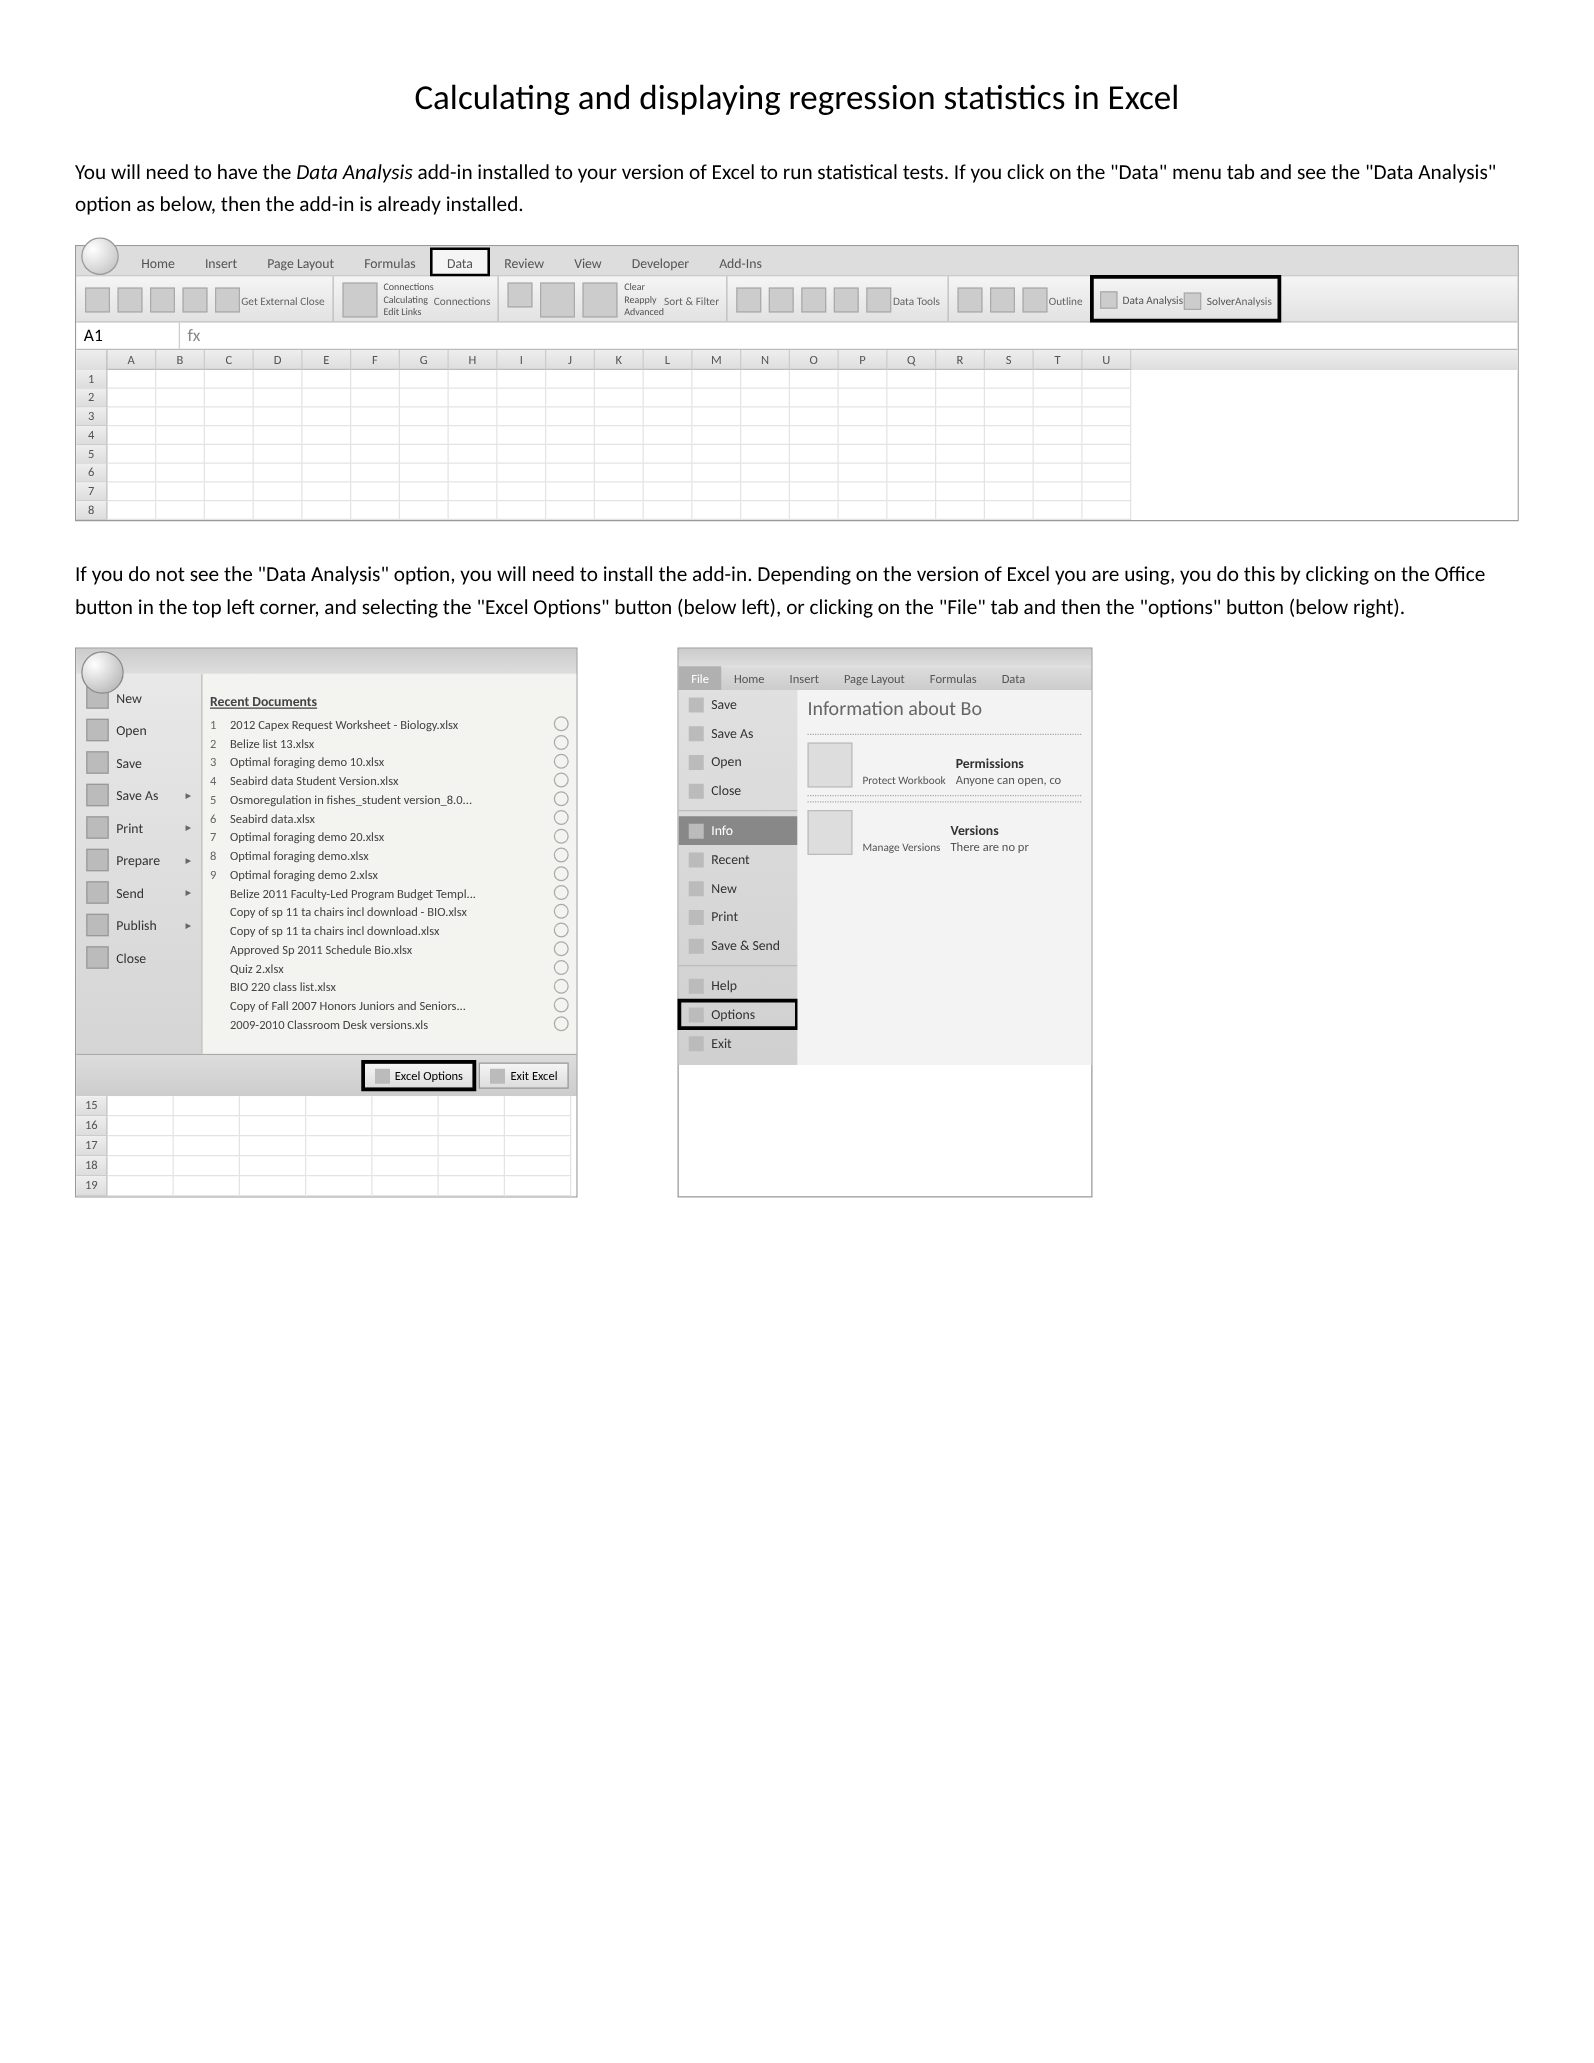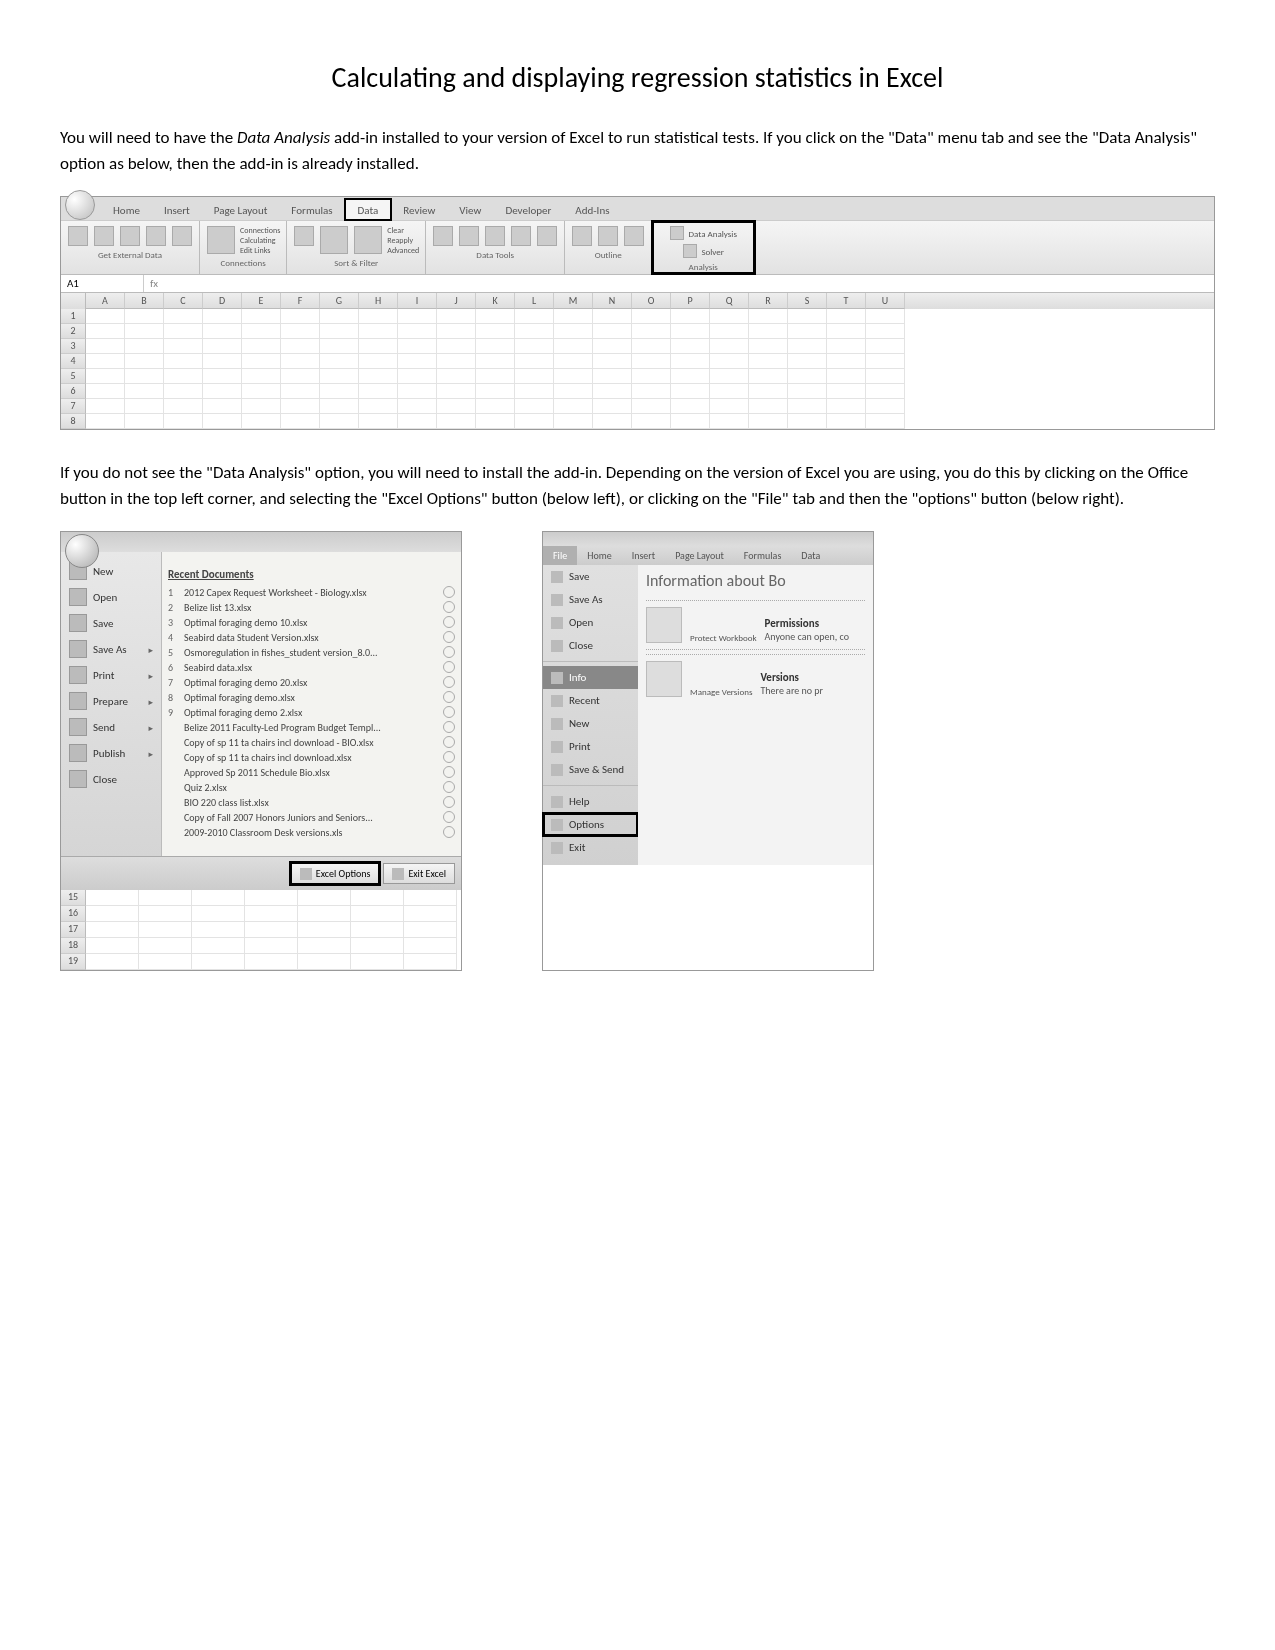--- a/index.html
+++ b/index.html
@@ -9,27 +9,27 @@
     .para{font-size:17px;line-height:1.5;margin:0 0 20px}
     .i{font-style:italic}
     
     .shot1{border:1px solid #999;margin:10px 0 30px;background:linear-gradient(#ddd,#eee)}
     .ribbon-title{text-align:center;font-size:10px;color:#555;padding:2px 0 0;background:#ddd}
     .tabs{display:flex;gap:0;font-size:11px;color:#555;align-items:flex-end;padding:2px 0 0 40px;background:#ddd}
     .office-orb{width:28px;height:28px;border-radius:50%;background:radial-gradient(circle at 30% 30%,#fff,#bbb);position:absolute;margin:-4px 0 0 -36px;border:1px solid #999}
     .tab{padding:4px 12px 3px;cursor:default}
     .tab.active{background:#f5f5f5;border:1px solid #aaa;border-bottom:none;outline:2px solid #000;outline-offset:-1px}
     .ribbon-body{display:flex;background:linear-gradient(#f5f5f5,#e2e2e2);border-top:1px solid #ccc;font-size:9px;color:#555}
-    .rgroup{border-right:1px solid #bbb;padding:4px 6px 2px;display:flex;flex-direction:column;align-items:center;min-width:50px}
+    .rgroup{border-right:1px solid #bbb;padding:4px 6px 2px;display:flex;flex-direction:row;align-items:center;justify-content:flex-end;min-width:50px}
     .rgroup .icons{display:flex;gap:4px;flex-wrap:wrap;justify-content:center}
     .ricon{width:18px;height:18px;background:#ccc;border:1px solid #aaa;margin:1px}
     .ricon.big{width:26px;height:26px}
     .rlabel{font-size:9px;margin-top:2px;color:#666;white-space:nowrap}
     .rgroup.analysis{outline:3px solid #000;outline-offset:-2px}
-    .formula-bar{display:flex;align-items:center;background:#fff;border-top:1px solid #bbb;border-bottom:1px solid #bbb;font-size:11px}
+    .formula-bar{display:flex;align-items:center;background:#fff;border-top:1px solid #bbb;border-bottom:1px solid #bbb;font-size:14px}
     .name-box{width:70px;border-right:1px solid #ccc;padding:2px 6px}
     .fx{padding:2px 6px;color:#888;}
     .sheet{background:#fff}
     .colheads{display:flex;background:linear-gradient(#eee,#ddd);font-size:10px;color:#555}
     .rowh{width:24px;text-align:center;border-right:1px solid #bbb}
     .ch{width:38px;text-align:center;border-right:1px solid #ccc;border-bottom:1px solid #bbb;padding:1px 0}
     .srow{display:flex}
     .rh{width:24px;text-align:center;font-size:10px;background:linear-gradient(#eee,#ddd);border-right:1px solid #bbb;border-bottom:1px solid #ccc;color:#555}
     .cell{width:38px;height:14px;border-right:1px solid #e3e3e3;border-bottom:1px solid #e3e3e3}
     
@@ -96,21 +96,21 @@
     </div>
     <div class="ribbon-body">
       <div class="rgroup">
         <div class="icons">
           <div class="ricon"></div>
           <div class="ricon"></div>
           <div class="ricon"></div>
           <div class="ricon"></div>
           <div class="ricon"></div>
         </div>
-        <div class="rlabel">Get External Data</div>
+        <div class="rlabel">Get External Close</div>
       </div>
       <div class="rgroup">
         <div class="icons">
           <div class="ricon big"></div>
           <div style="font-size:8px;line-height:10px">
             <div>Connections</div>
             <div>Calculating</div>
             <div>Edit Links</div>
           </div>
         </div>

